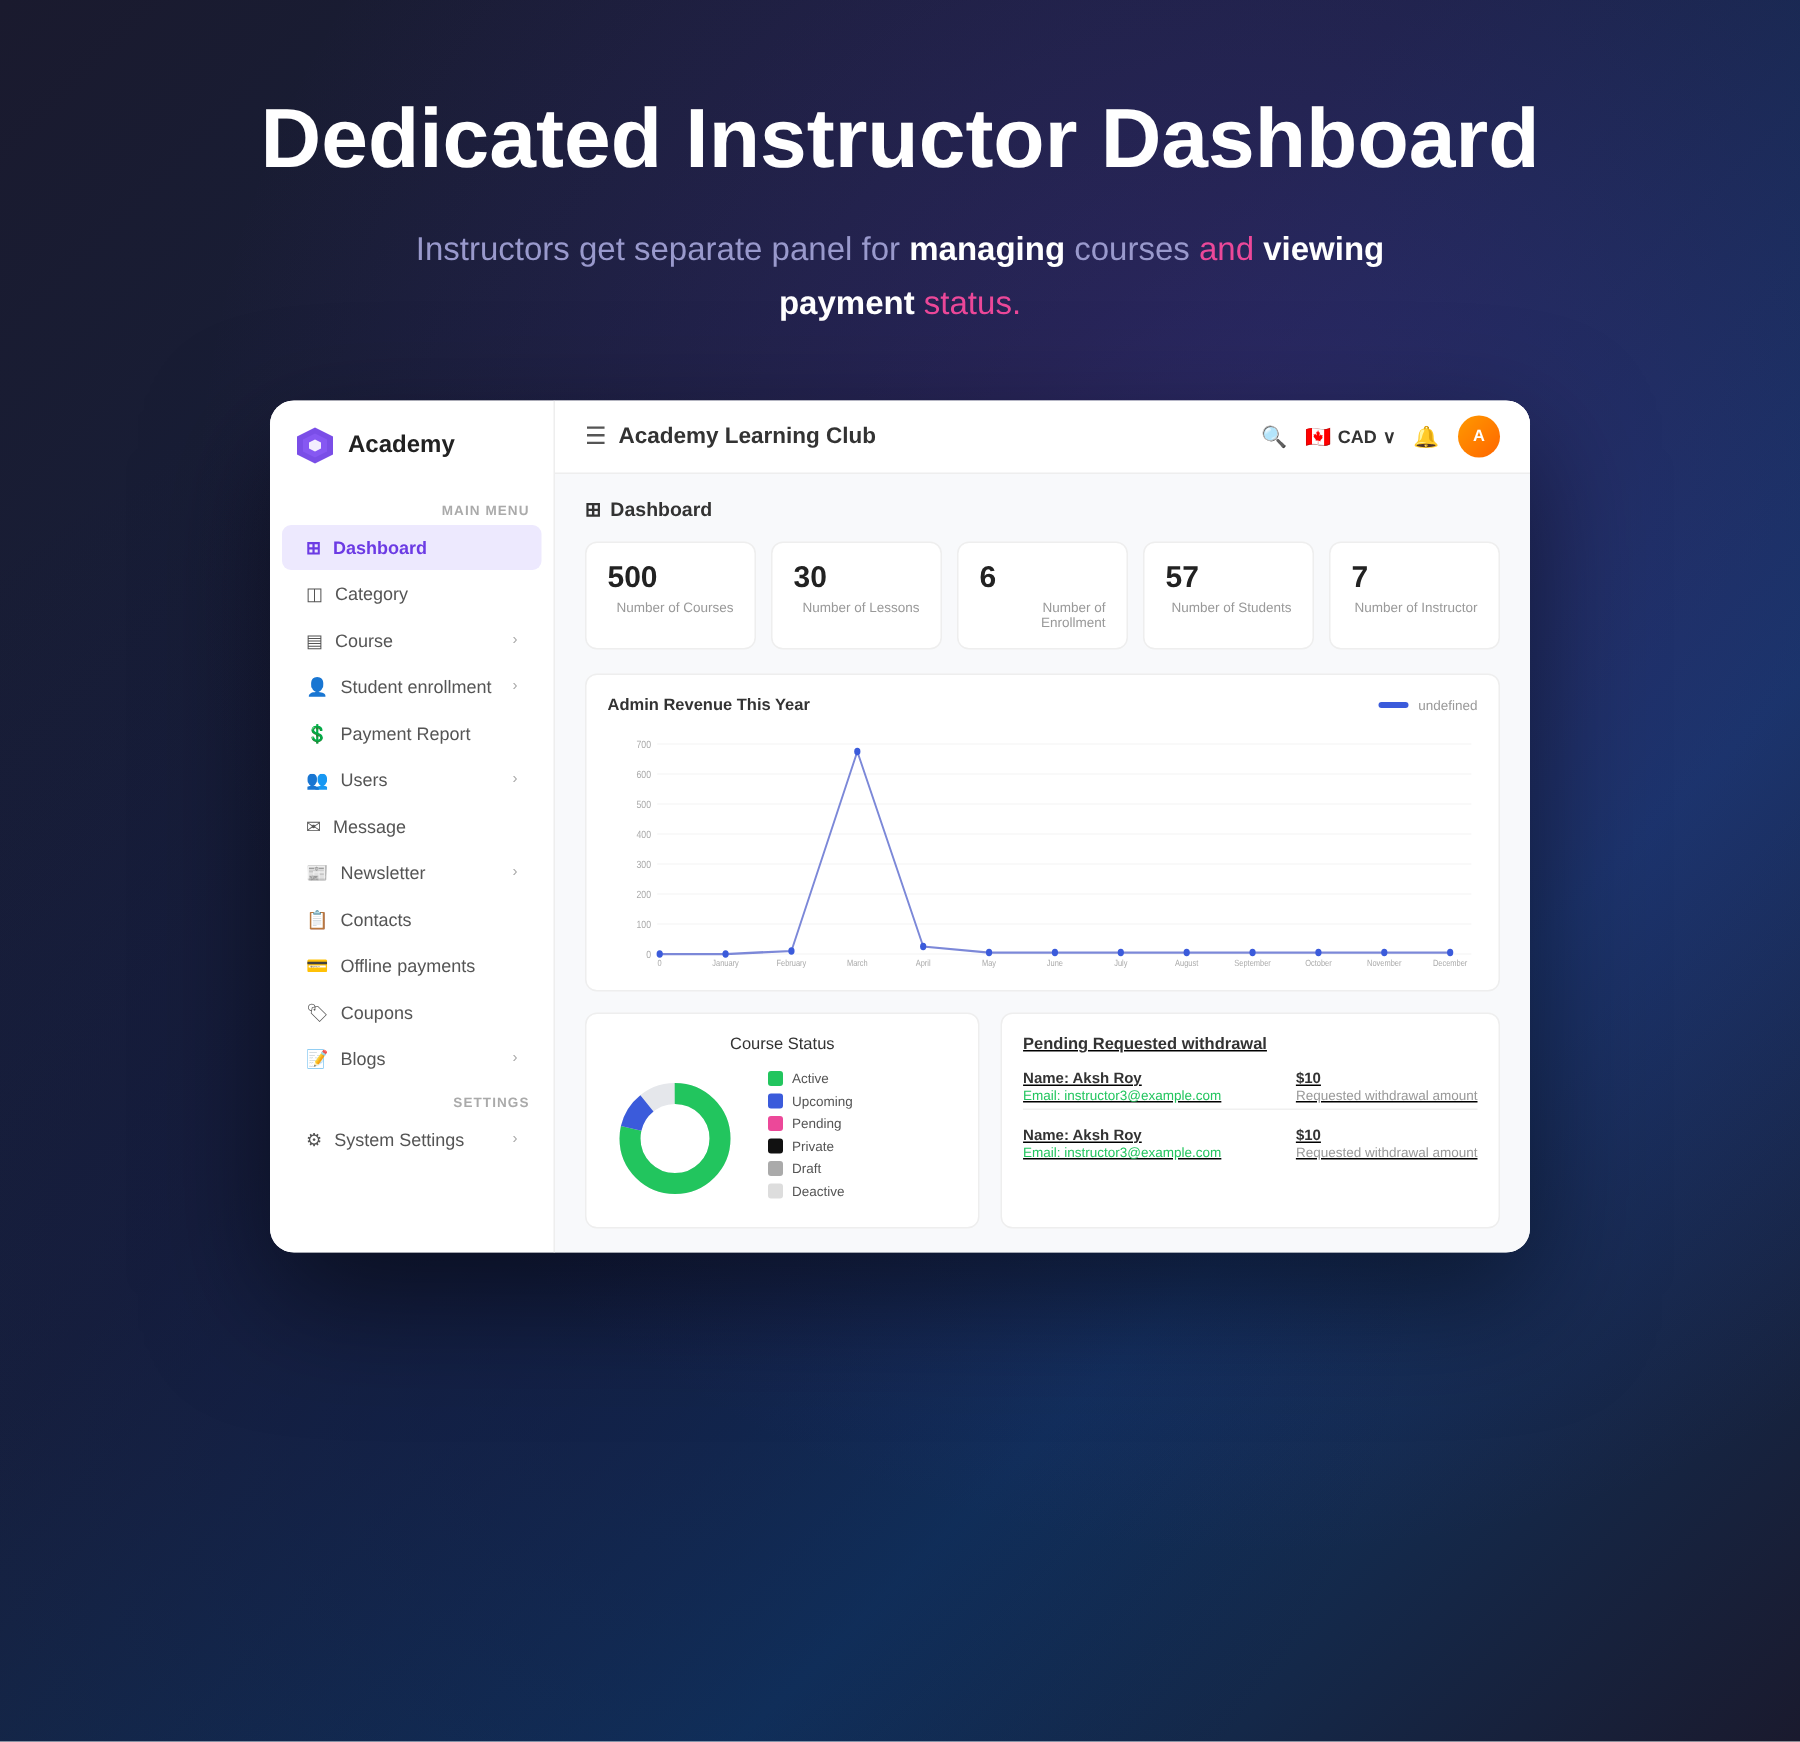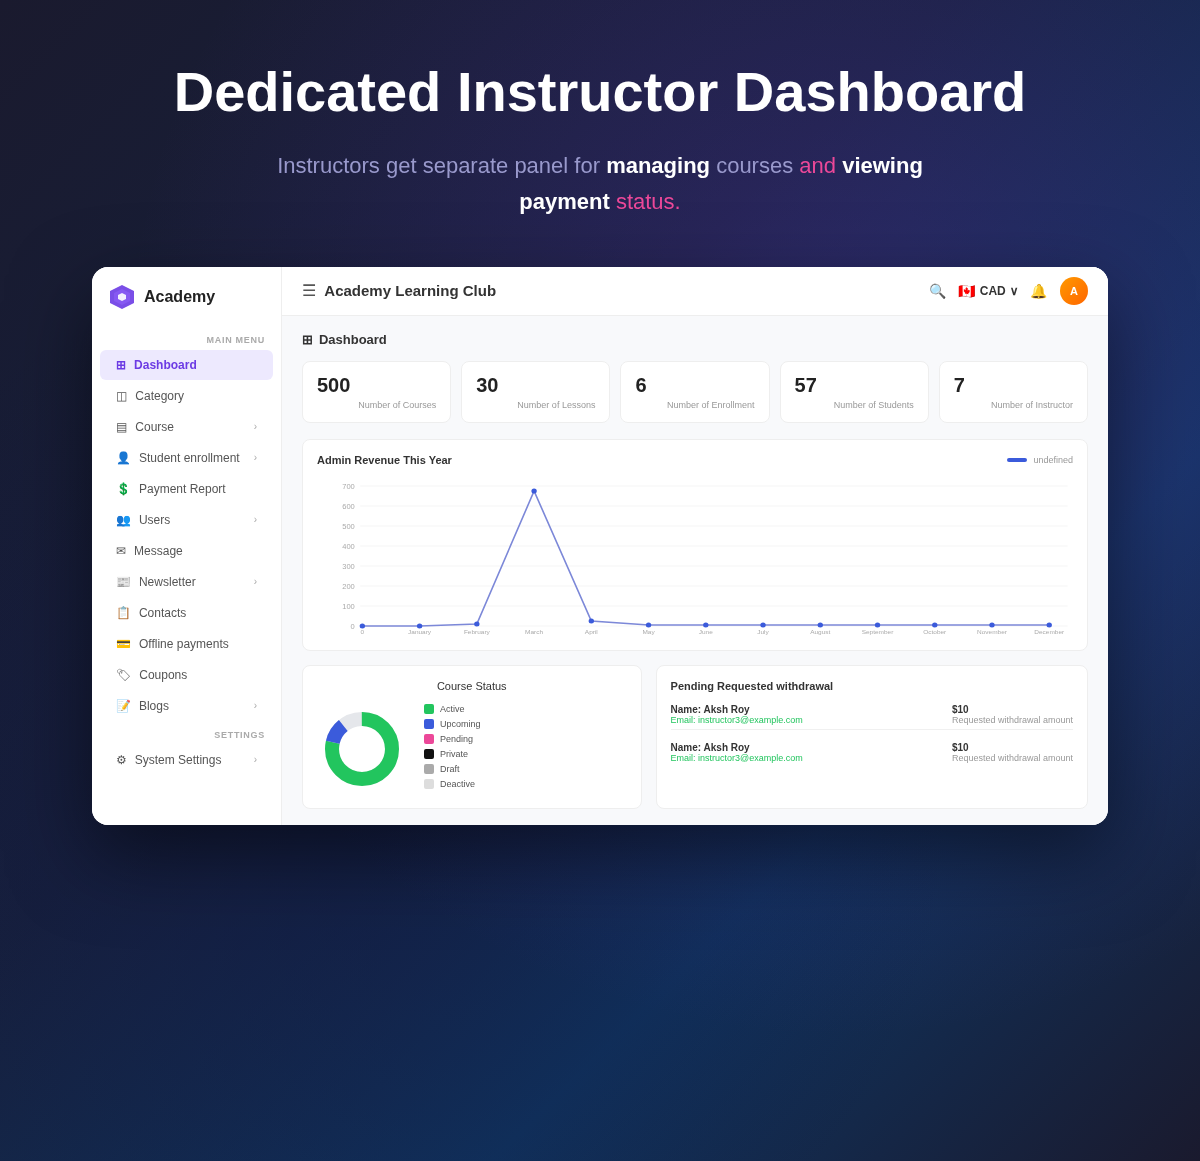--- a/index.html
+++ b/index.html
@@ -40,21 +40,21 @@
       margin-bottom: 48px;
       max-width: 700px;
       position: relative;
       z-index: 1;
     }
     .hero-subtitle .white { color: #fff; font-weight: 600; }
     .hero-subtitle .purple { color: #ec4899; }
     .dashboard-wrapper {
       background: #fff;
       border-radius: 16px;
-      width: 1016px;
+      width: 840px;
       max-width: 100%;
       box-shadow: 0 30px 80px rgba(0,0,0,0.5);
       display: flex;
       overflow: hidden;
       position: relative;
       z-index: 1;
     }
     
     .sidebar {
       width: 190px;
@@ -263,20 +263,21 @@
       width: 10px;
       height: 10px;
       border-radius: 2px;
     }
     .withdrawal-card {
       background: #fff;
       border-radius: 8px;
       border: 1px solid #eee;
       padding: 14px;
       flex: 1.3;
+      text-decoration: underline;
     }
     .withdrawal-title { font-size: 11px; font-weight: 700; color: #333; margin-bottom: 12px; }
     .withdrawal-item {
       margin-bottom: 12px;
       padding-bottom: 4px;
       border-bottom: 1px solid #f0f0f0;
     }
     .withdrawal-item:last-child { border-bottom: none; margin-bottom: 0; }
     .w-row { display: flex; justify-content: space-between; align-items: flex-start; }
     .w-name { font-size: 10px; font-weight: 600; color: #333; }

